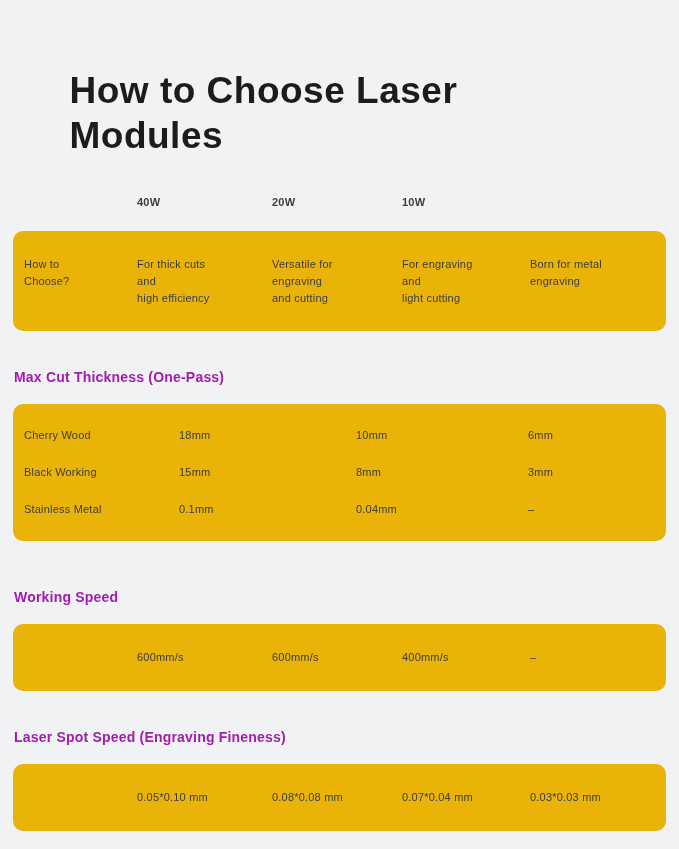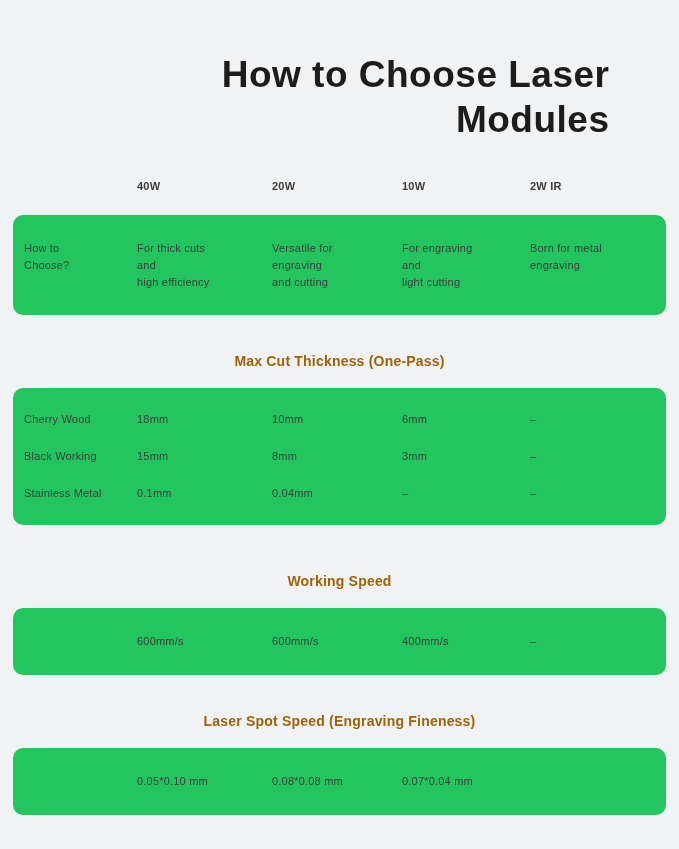--- a/index.html
+++ b/index.html
@@ -4,23 +4,23 @@
 <style>
   * { margin: 0; padding: 0; box-sizing: border-box; }
   html, body { width: 679px; height: 849px; }
   body {
     background: #f1f2f4;
     font-family: "Liberation Sans", sans-serif;
     color: #3d3d3d;
     overflow: hidden;
   }
   .page-title {
-    margin: 52px auto 0;
+    margin: 68px auto 0;
     width: 540px;
-    text-align: right;
+    text-align: left;
     font-size: 37px;
     line-height: 45px;
     font-weight: 700;
     letter-spacing: 0.5px;
     color: #1c1c1c;
   }
   .grid {
     display: grid;
     grid-template-columns: 113px 135px 130px 128px 1fr;
     padding-left: 11px;
@@ -31,21 +31,21 @@
     height: 16px;
   }
   .col-header {
     font-size: 13px;
     font-weight: 700;
     letter-spacing: 0.4px;
     color: #242424;
   }
   .card {
     margin: 21px 13px 0;
-    background: #22c55e;
+    background: #eab308;
     border-radius: 10px;
   }
   .cell {
     font-size: 11px;
     line-height: 17px;
     letter-spacing: 0.2px;
     color: #3d3d3d;
     white-space: pre-line;
   }
   .row-label { color: #3d3d3d; }
@@ -55,49 +55,47 @@
     padding-top: 25px;
     align-items: start;
   }
   
   .section-heading {
     margin: 38px 14px 0;
     font-size: 14px;
     line-height: 16px;
     font-weight: 700;
     letter-spacing: 0.2px;
-    color: #a16207;
-    text-align: center;
+    color: #a21caf;
   }
   .section-heading.working { margin-top: 48px; }
   
   .rows-card {
     margin-top: 19px;
     padding: 13px 0;
   }
   .rows-card .grid { height: 37px; padding-left: 11px; }
-  .rows-card > .grid { margin: 0; }
+  .rows-card > .grid { margin: 0; gap: 42px; }
   
   .single-card {
     margin-top: 19px;
     height: 67px;
   }
 </style>
 </head>
 <body>
 
 <h1 class="page-title" style="white-space: pre-line;">How to Choose Laser
 Modules</h1>
 
 <div class="grid header-row">
   <div class="cell"></div>
   <div class="cell col-header">40W</div>
   <div class="cell col-header">20W</div>
   <div class="cell col-header">10W</div>
-  <div class="cell col-header">2W IR</div>
 </div>
 
 <div class="card grid intro-card">
   <div class="cell row-label">How to
 Choose?</div>
   <div class="cell">For thick cuts
 and
 high efficiency</div>
   <div class="cell">Versatile for
 engraving
@@ -142,13 +140,14 @@
   <div class="cell">400mm/s</div>
   <div class="cell">–</div>
 </div>
 
 <div class="section-heading">Laser Spot Speed (Engraving Fineness)</div>
 <div class="card grid single-card">
   <div class="cell row-label"></div>
   <div class="cell">0.05*0.10 mm</div>
   <div class="cell">0.08*0.08 mm</div>
   <div class="cell">0.07*0.04 mm</div>
+  <div class="cell">0.03*0.03 mm</div>
 </div>
 
 </body></html>

